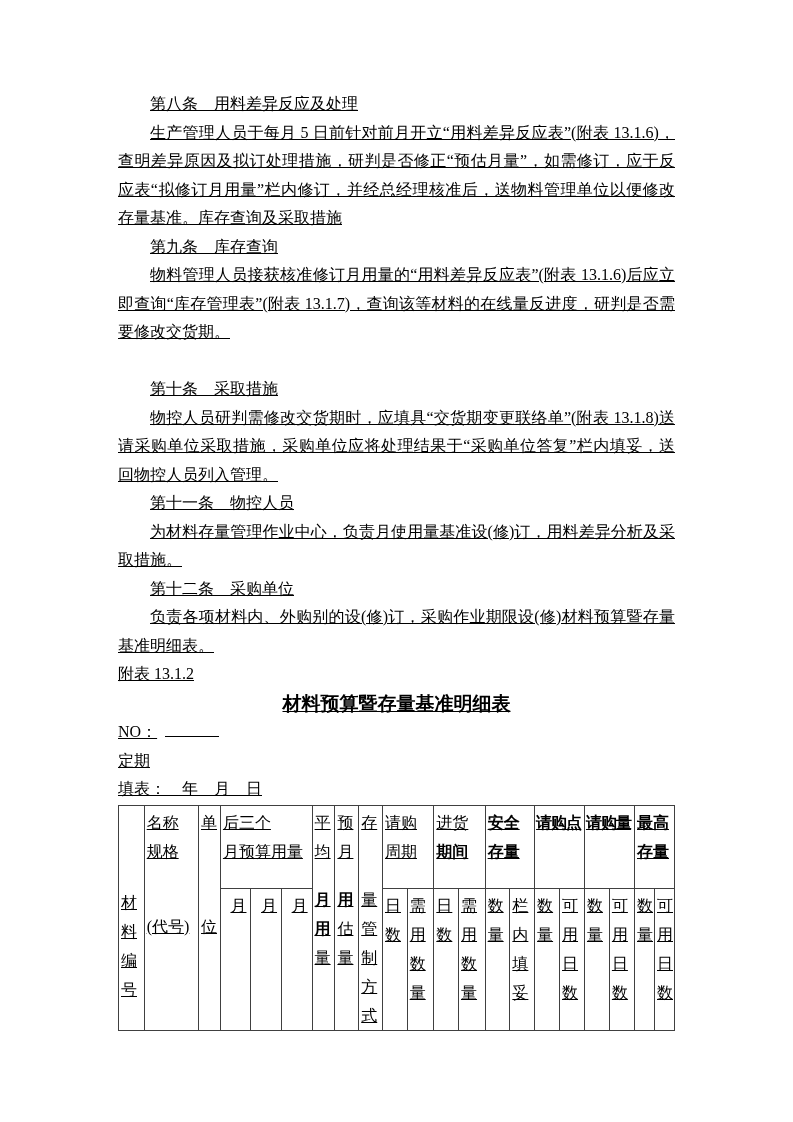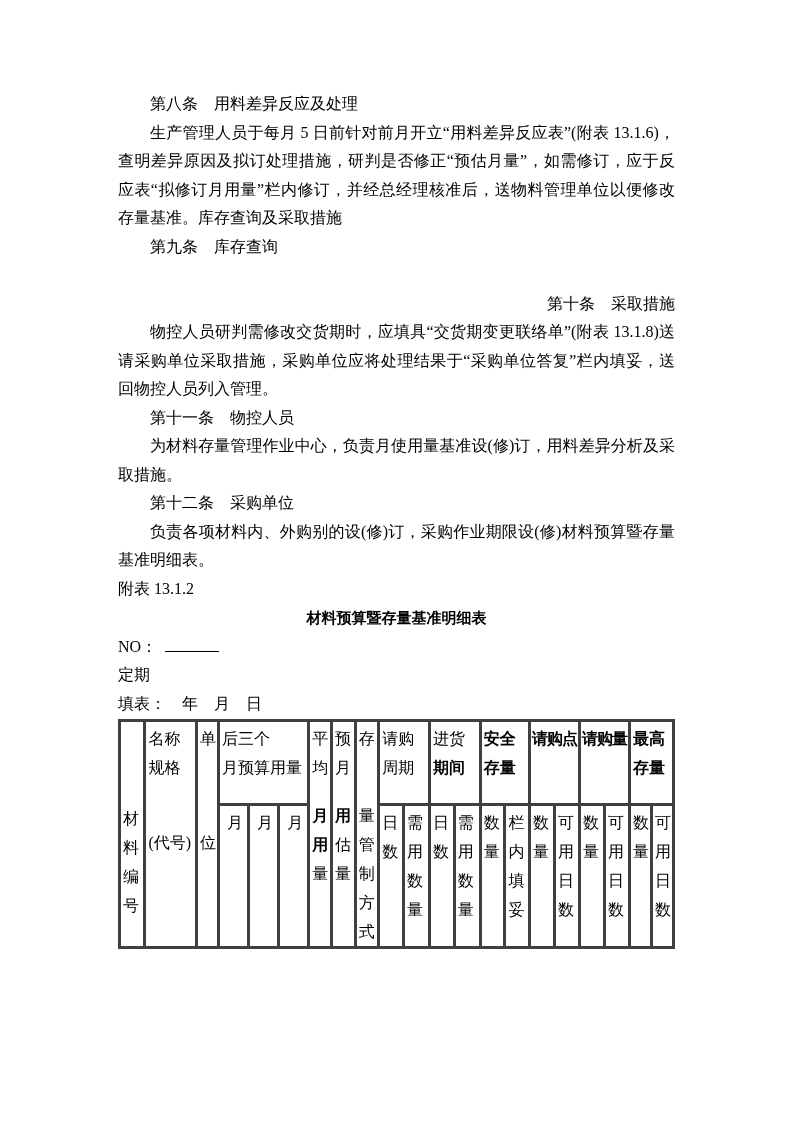--- a/index.html
+++ b/index.html
@@ -1,37 +1,37 @@
 <!DOCTYPE html>
 <html><head>
 <meta charset="utf-8">
 <style>
   html,body { margin:0; padding:0; background:#ffffff; }
   body {
     width:793px; height:1122px; overflow:hidden;
     font-family:"Liberation Serif","DejaVu Serif",serif;
     color:#000000;
   }
-  .page { padding:90px 118px 0 118px; width:557px; }
+  .page { padding:90px 118px 0 118px; width:557px;text-decoration:underline; }
   p { margin:0; font-size:16px; line-height:28.5px; }
   .indent { text-indent:32px; }
   .para { text-align:justify; }
-  .gap-before { margin-top:28.5px;text-align:right; }
+  .gap-before { margin-top:28.5px; }
   .dept-line { text-indent:32px; }
   .dept-line .dept { font-weight:bold; margin-left:22px; letter-spacing:1px; }
   .attach-label { }
-  .form-title { text-align:center; font-weight:bold; font-size:15px; margin-top:1px; }
+  .form-title { text-align:center; font-weight:bold; font-size:19px; margin-top:1px; }
   .blank-underline {
     display:inline-block; width:54px; height:15px;
     border-bottom:1.5px solid #000; margin-left:8px;
   }
   
   table.form { border-collapse:collapse; table-layout:fixed; margin-top:1px; }
   table.form td {
-    border:3px solid #404040; vertical-align:top;
+    border:1px solid #404040; vertical-align:top;
     font-size:16px; line-height:29px;
     padding:2px 1px 0 2px; word-break:break-all; overflow:hidden;
   }
   tr.r1 td { height:79px; }
   tr.r2 td { height:137px; }
   .blk { display:block; }
   .center { text-align:left; }
   .right { text-align:right; padding-right:4px !important; }
   .bold { font-weight:bold; }
   .nowrap { white-space:nowrap; letter-spacing:-1px; padding-left:1px !important; }
@@ -40,20 +40,21 @@
 </style>
 </head>
 <body>
 
 <div class="page">
 
   <p class="indent">第八条　用料差异反应及处理</p>
   <p class="indent para">生产管理人员于每月 5 日前针对前月开立“用料差异反应表”(附表 13.1.6)，查明差异原因及拟订处理措施，研判是否修正“预估月量”，如需修订，应于反应表“拟修订月用量”栏内修订，并经总经理核准后，送物料管理单位以便修改存量基准。库存查询及采取措施</p>
 
   <p class="indent">第九条　库存查询</p>
+  <p class="indent para">物料管理人员接获核准修订月用量的“用料差异反应表”(附表 13.1.6)后应立即查询“库存管理表”(附表 13.1.7)，查询该等材料的在线量反进度，研判是否需要修改交货期。</p>
 
   <p class="indent gap-before">第十条　采取措施</p>
   <p class="indent para">物控人员研判需修改交货期时，应填具“交货期变更联络单”(附表 13.1.8)送请采购单位采取措施，采购单位应将处理结果于“采购单位答复”栏内填妥，送回物控人员列入管理。</p>
 
 
   <p class="indent">第十一条　物控人员</p>
   <p class="indent para">为材料存量管理作业中心，负责月使用量基准设(修)订，用料差异分析及采取措施。</p>
 
   <p class="indent">第十二条　采购单位</p>
   <p class="indent para">负责各项材料内、外购别的设(修)订，采购作业期限设(修)材料预算暨存量基准明细表。</p>

